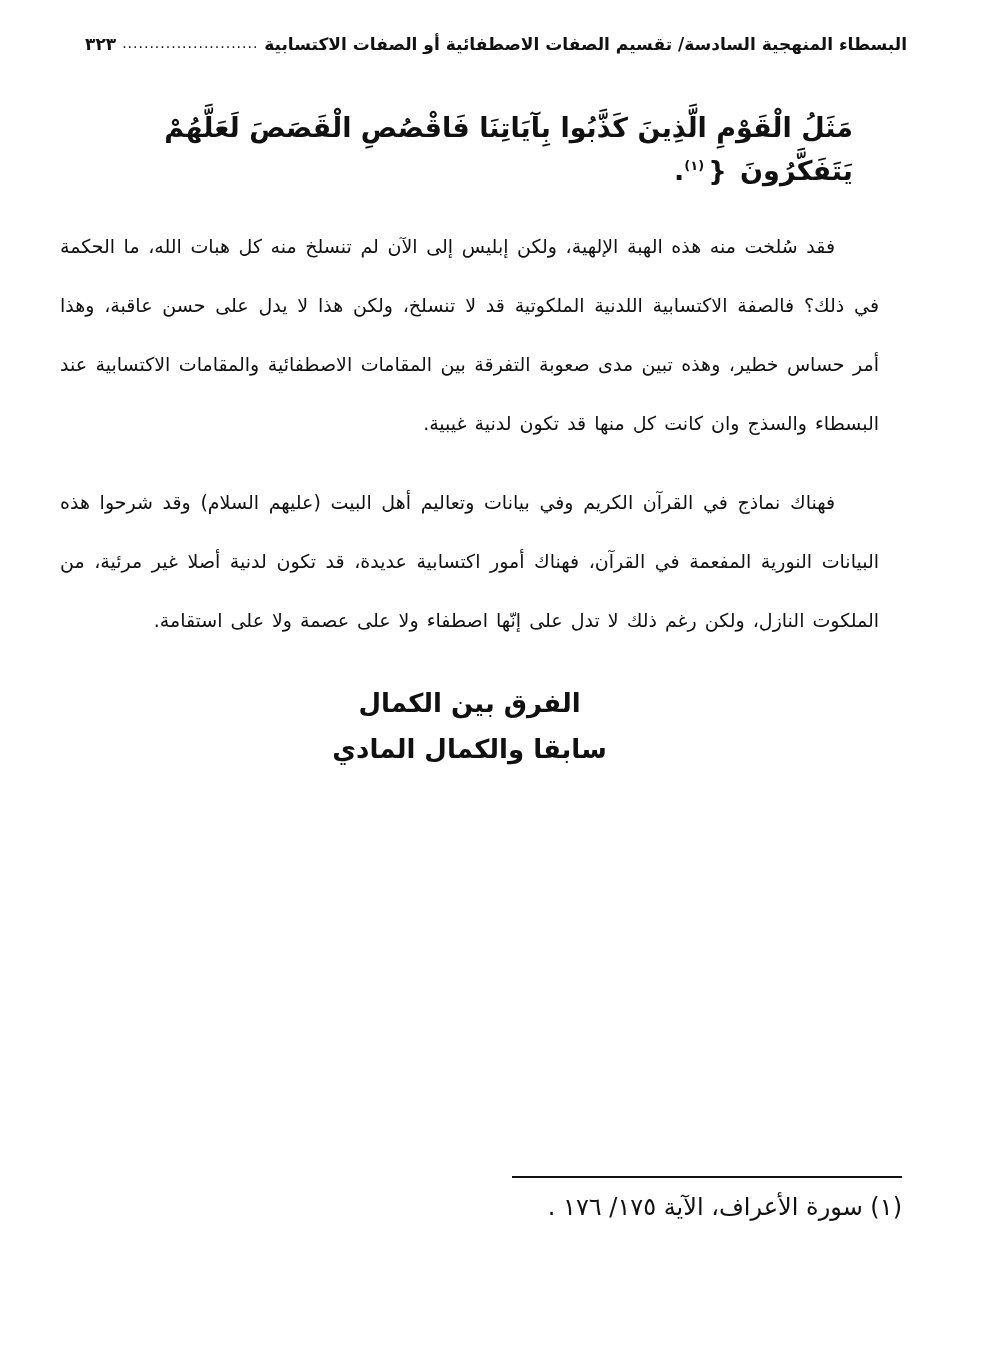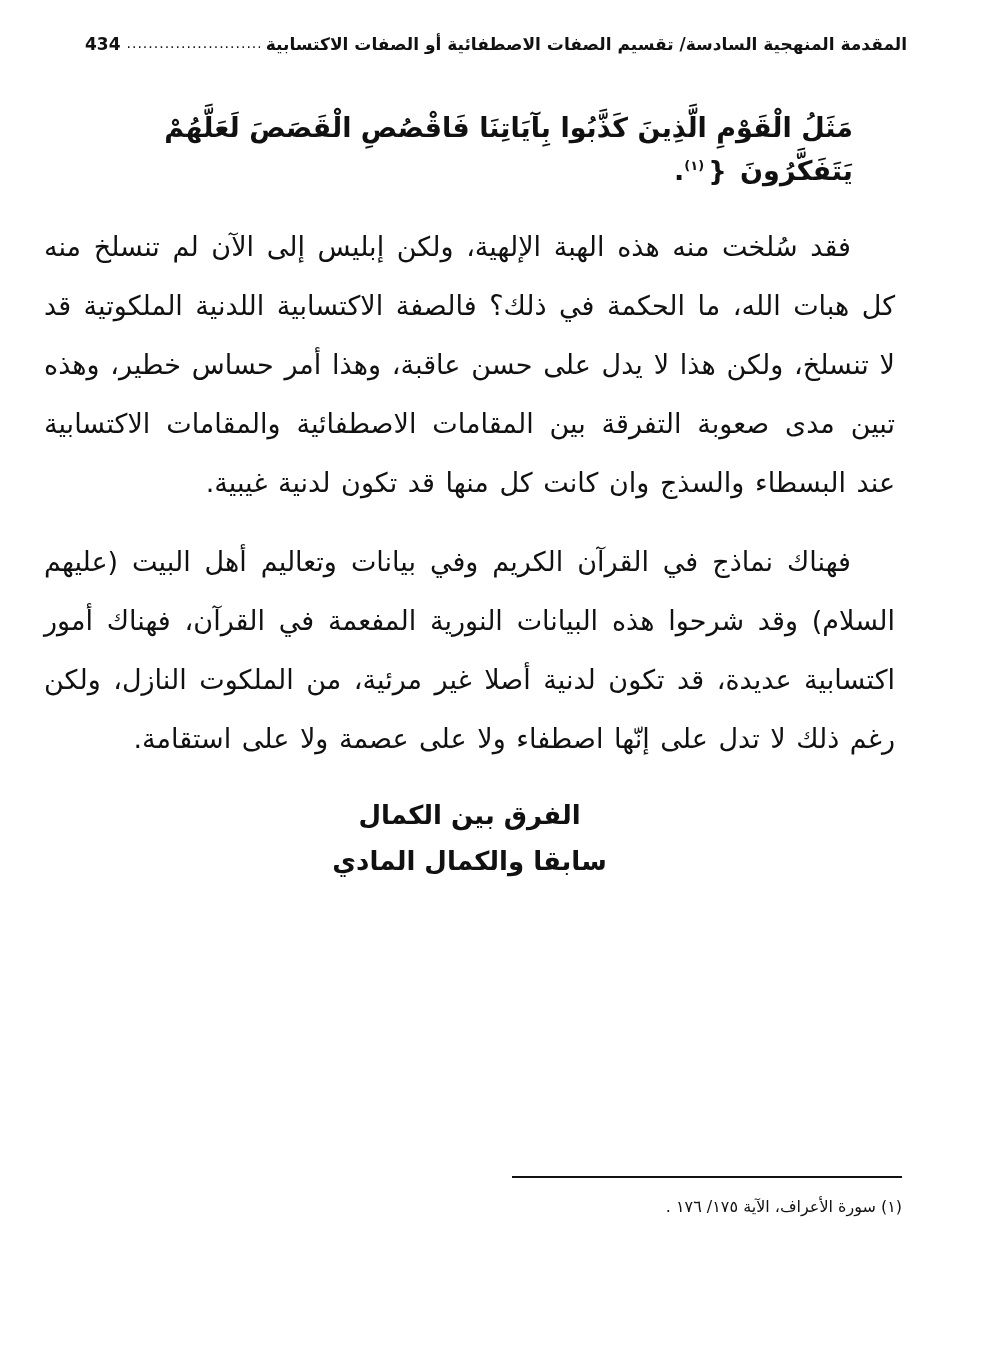--- a/index.html
+++ b/index.html
@@ -58,35 +58,35 @@
     font-weight: bold;
     font-size: 26px;
     padding: 0 4px;
   }
   .verse sup {
     font-size: 13px;
     font-weight: bold;
   }
 
   .para {
-    margin: 0;
+    margin: 16px;
     margin-top: 20px;
-    font-size: 27px;
+    font-size: 19px;
     line-height: 59px;
     text-align: justify;
     text-align-last: right;
     text-indent: 44px;
     word-spacing: 2px;
   }
   .para.first {
     margin-top: 24px;
   }
 
   .section-heading {
-    margin-top: 24px;
+    margin-top: 30px;
     text-align: center;
     font-weight: bold;
     font-size: 26px;
     line-height: 46px;
   }
 
   
   .footnote-area {
     position: absolute;
     top: 1168px;
@@ -97,34 +97,34 @@
     width: 390px;
     margin-right: auto;  
     margin-left: 0;
     border: 0;
     border-top: 2px solid #111;
     margin-bottom: 14px;
   }
   
   .footnote-divider { margin-right: 0; margin-left: auto; direction: rtl; }
   .footnote-text {
-    font-size: 16px;
+    font-size: 24px;
     text-align: right;
     line-height: 30px;
   }
 </style>
 </head>
 <body>
 
 <div class="page">
 
   <div class="running-header">
-    <span>المقدمة المنهجية السادسة/ تقسيم الصفات الاصطفائية أو الصفات الاكتسابية</span>
+    <span>البسطاء المنهجية السادسة/ تقسيم الصفات الاصطفائية أو الصفات الاكتسابية</span>
     <span class="leader">............................................................................................................</span>
-    <span>434</span>
+    <span>٣٢٣</span>
   </div>
 
   <div class="content">
 
     <div class="verse">
       <span>مَثَلُ الْقَوْمِ الَّذِينَ كَذَّبُوا بِآيَاتِنَا فَاقْصُصِ الْقَصَصَ لَعَلَّهُمْ يَتَفَكَّرُونَ</span>
       <span class="bracket" dir="ltr">}</span><sup>(١)</sup><span>.</span>
     </div>
 
     <p class="para first">فقد سُلخت منه هذه الهبة الإلهية، ولكن إبليس إلى الآن لم تنسلخ منه كل هبات الله، ما الحكمة في ذلك؟ فالصفة الاكتسابية اللدنية الملكوتية قد لا تنسلخ، ولكن هذا لا يدل على حسن عاقبة، وهذا أمر حساس خطير، وهذه تبين مدى صعوبة التفرقة بين المقامات الاصطفائية والمقامات الاكتسابية عند البسطاء والسذج وان كانت كل منها قد تكون لدنية غيبية.</p>

